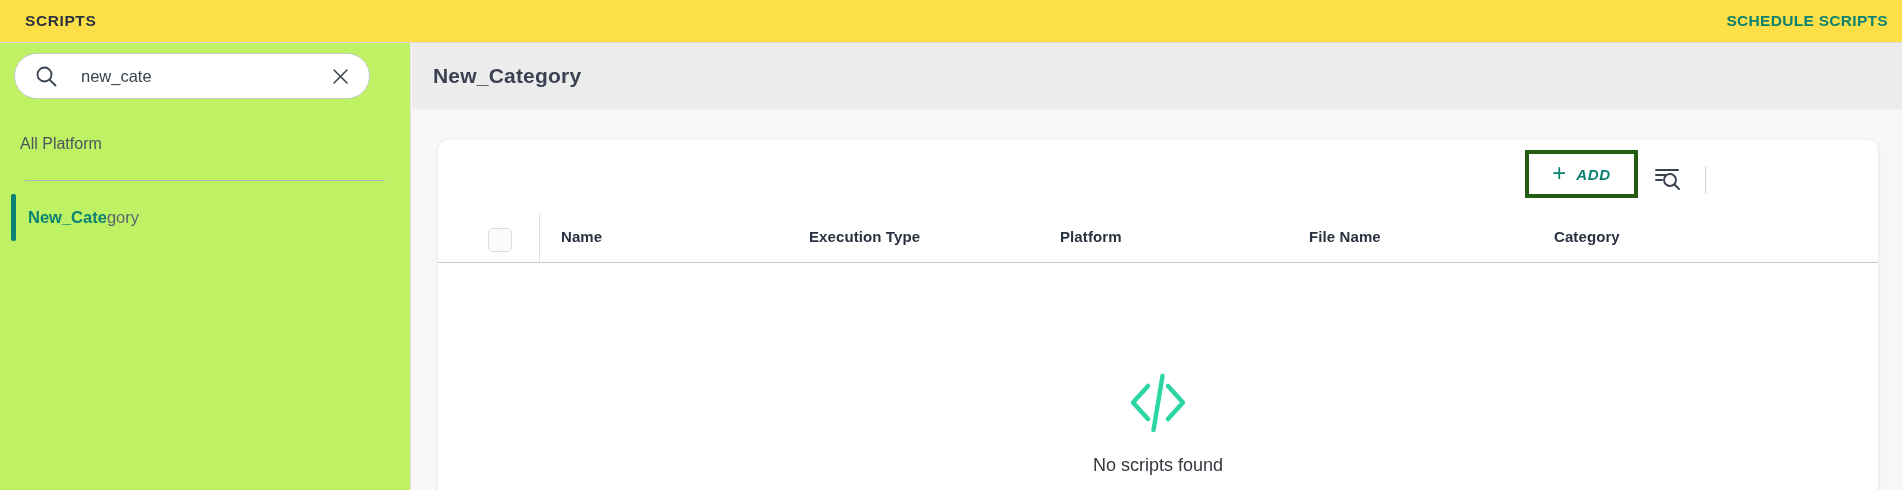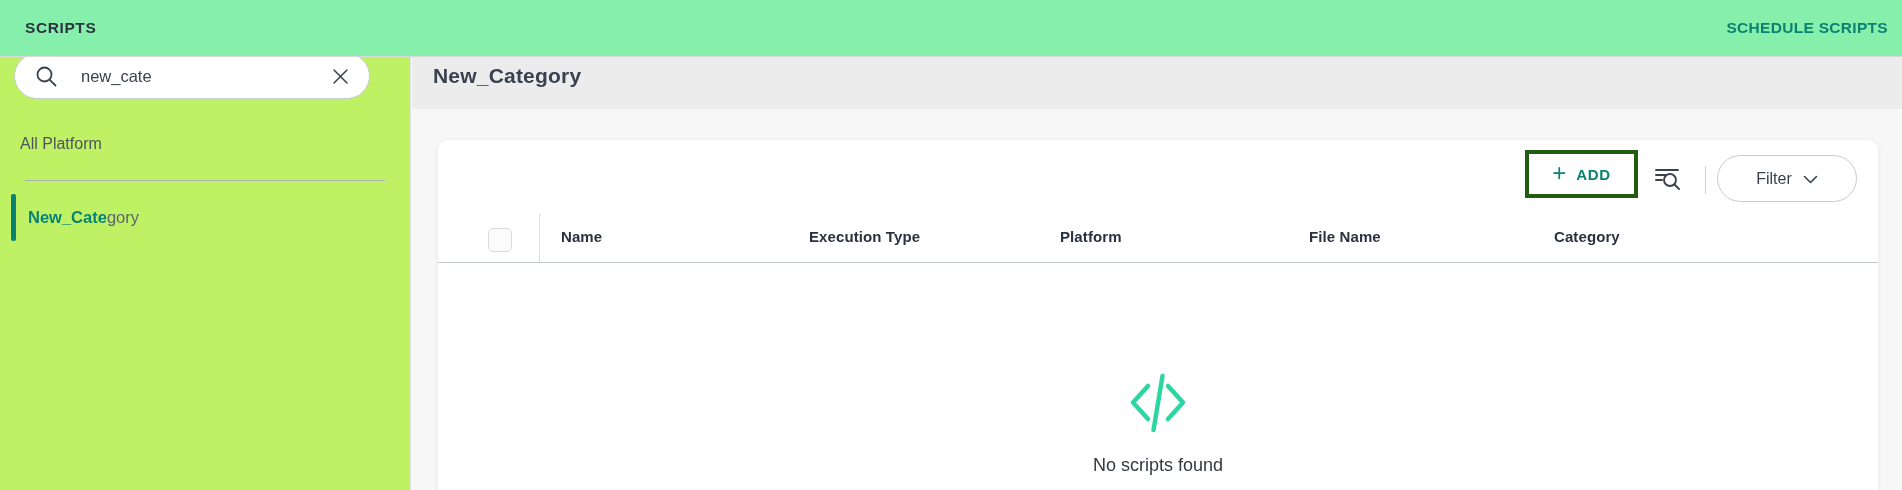--- a/index.html
+++ b/index.html
@@ -6,22 +6,22 @@
   html,body { width:1902px; height:490px; overflow:hidden; }
   body {
     font-family:"Liberation Sans", sans-serif;
     background:#f7f7f8;
     color:#3a424e;
     position:relative;
   }
 
   
   .topbar {
-    position:absolute; left:0; top:0; width:1902px; height:57px;
-    background:#86efac; border-bottom:1px solid #d8d8d8;
+    position:absolute; left:0; top:0; width:1902px; height:43px;
+    background:#fde047; border-bottom:1px solid #d8d8d8;
     display:flex; align-items:center; justify-content:space-between;
     padding:0 14px 0 25px; z-index:5;
   }
   .topbar-title {
     font-size:15.5px; font-weight:bold; color:#2b3340; letter-spacing:.6px;
   }
   .schedule-link {
     font-size:15.5px; font-weight:bold; color:#0b8271; letter-spacing:.3px;
     cursor:pointer; text-decoration:none;
   }
@@ -82,21 +82,21 @@
   .add-highlight {
     position:absolute; left:1087px; top:10px; width:113px; height:48px;
     border:4px solid #215c10; background:#fff;
     display:flex; align-items:center; justify-content:center;
   }
   .add-button {
     display:flex; align-items:center; gap:10px; background:none; border:none;
     color:#0b8271; cursor:pointer; font-family:"Liberation Sans", sans-serif;
   }
   .add-plus { font-size:24px; font-weight:300; line-height:1; margin-top:-2px; }
-  .add-label { font-size:15px; font-weight:bold; letter-spacing:.6px; }
+  .add-label { font-size:15px; font-weight:bold; letter-spacing:.6px;font-style:italic; }
   .list-search-btn {
     position:absolute; left:1214px; top:23px; width:30px; height:30px;
     background:none; border:none; color:#39414d; cursor:pointer;
     display:flex; align-items:center; justify-content:center;
   }
   .toolbar-sep {
     position:absolute; left:1267px; top:26px; height:28px; width:0;
     border-left:1px solid #cfd3d7;
   }
   .filter-pill {
@@ -197,28 +197,20 @@
       <line x1="3" y1="6" x2="25" y2="6"></line>
       <line x1="3" y1="11" x2="13" y2="11"></line>
       <line x1="3" y1="16" x2="9" y2="16"></line>
       <circle cx="17" cy="16" r="6"></circle>
       <line x1="21.5" y1="20.5" x2="26" y2="25"></line>
     </svg>
   </button>
 
   <div class="toolbar-sep"></div>
 
-  <button class="filter-pill">
-    <span class="filter-label">Filter</span>
-    <span class="chev">
-      <svg width="15" height="9" viewBox="0 0 15 9" fill="none" stroke="currentColor" stroke-width="1.6" stroke-linecap="round" stroke-linejoin="round">
-        <path d="M1.5 1.5 L7.5 7.5 L13.5 1.5"></path>
-      </svg>
-    </span>
-  </button>
 
   <div class="table-head">
     <input type="checkbox" class="row-checkbox" style="">
     <div class="head-vsep"></div>
     <span class="col-label col-0">Name</span>
     <span class="col-label col-1">Execution Type</span>
     <span class="col-label col-2">Platform</span>
     <span class="col-label col-3">File Name</span>
     <span class="col-label col-4">Category</span>
   </div>

